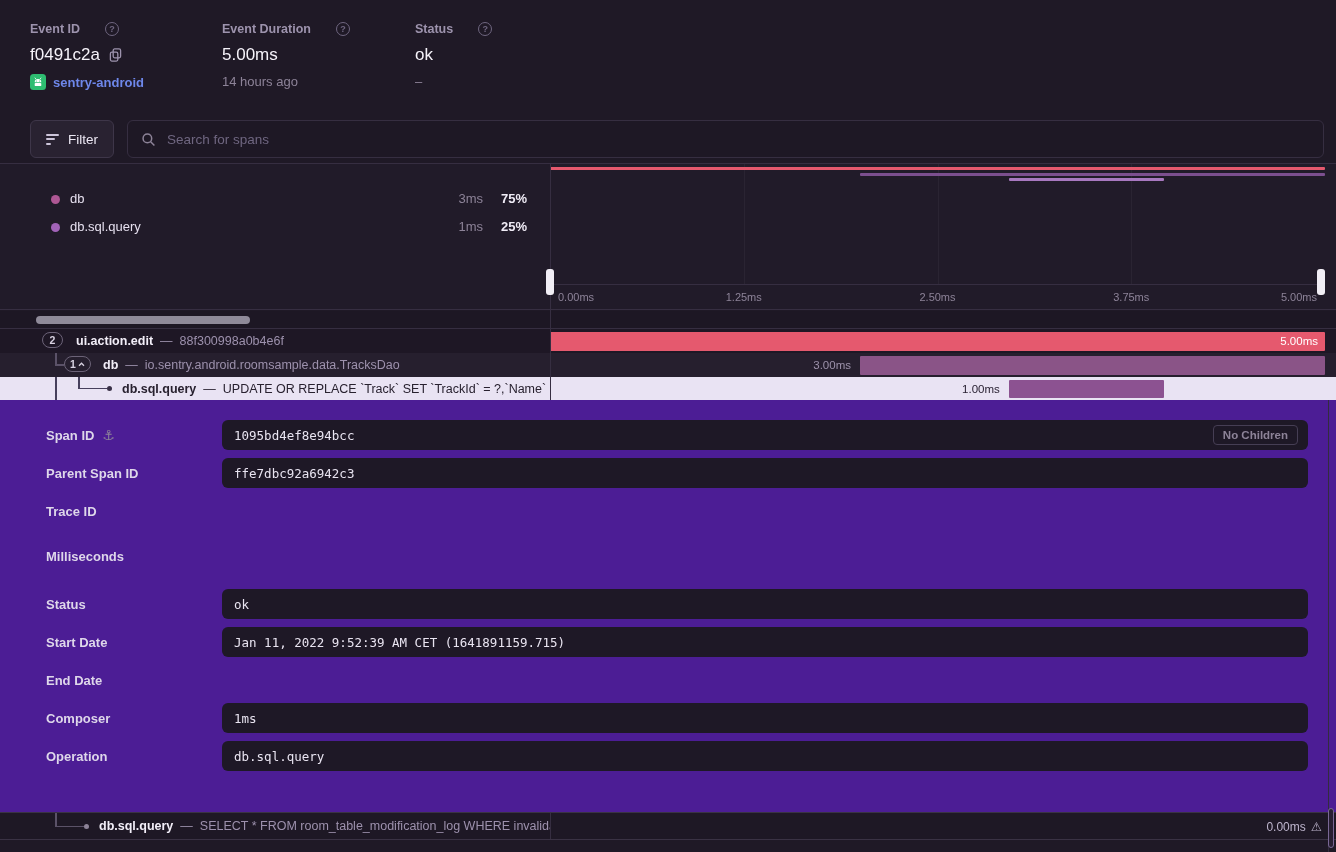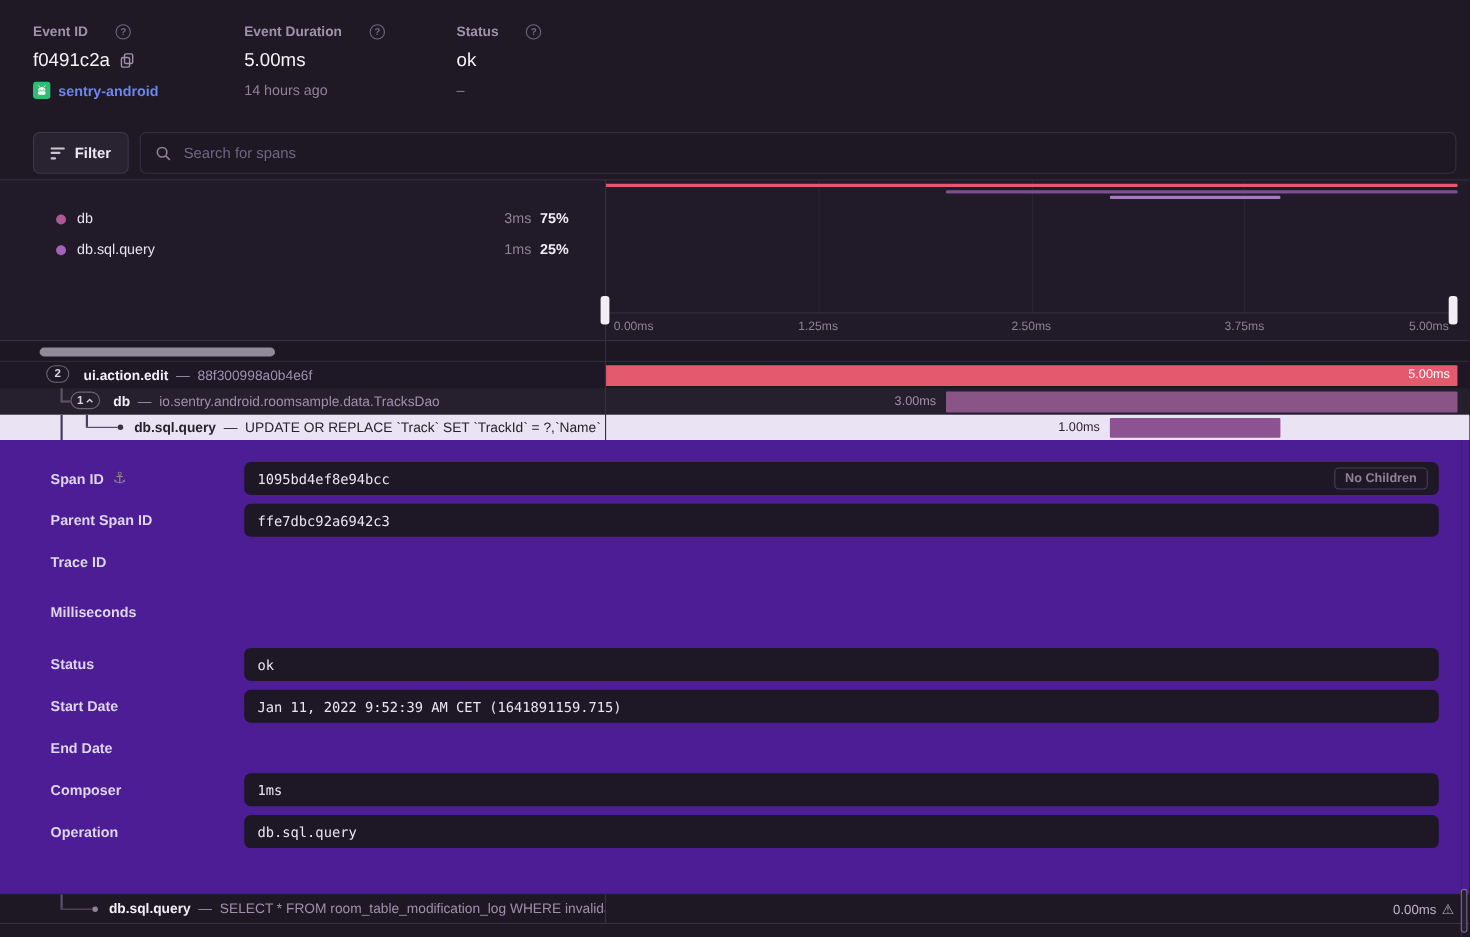--- a/index.html
+++ b/index.html
@@ -23,40 +23,40 @@
         display:flex;align-items:center;justify-content:center;
         font-size:9px;font-weight:bold;color:#6f6680;box-sizing:border-box}
   .hvalue{margin-top:9px;font-size:17px;font-weight:normal;color:#f6f3fa;display:flex;align-items:center;gap:9px}
   .hsub{margin-top:9px;font-size:13px;color:#8d8398;display:flex;align-items:center;gap:7px}
   .proj-link{color:#6e87ea;font-weight:bold;cursor:pointer}
 
   
   .filter-btn{position:absolute;top:120px;left:30px;height:38px;box-sizing:border-box;
     display:flex;align-items:center;gap:9px;padding:0 15px;
     background:#292231;border:1px solid #3e3649;border-radius:6px;cursor:pointer}
-  .filter-btn .lbl{font-size:13.5px;font-weight:bold;color:#ece7f3}
+  .filter-btn .lbl{font-size:13.5px;font-weight:normal;color:#ece7f3}
   .ficon{display:flex;flex-direction:column;gap:2.5px;align-items:flex-start}
   .ficon i{display:block;height:2px;border-radius:1px;background:#cdc5da}
   .ficon i:nth-child(1){width:13px}.ficon i:nth-child(2){width:9px}.ficon i:nth-child(3){width:5px}
   .search{position:absolute;top:120px;left:127px;right:12px;height:38px;box-sizing:border-box;
     display:flex;align-items:center;gap:9px;padding:0 13px;
     background:#1e1825;border:1px solid #362e41;border-radius:6px}
   .search input{flex:1;background:transparent;border:none;outline:none;
     font-size:13.5px;color:#ece7f3;font-family:"Liberation Sans",sans-serif}
   .search input::placeholder{color:#6f6680}
 
   
   .panel{position:absolute;top:163px;left:0;right:0;height:147px;box-sizing:border-box;
     background:#211b29;border-top:1px solid #362e41;border-bottom:1px solid #362e41}
   .legend{position:absolute;left:0;top:0;width:550px;height:100%}
   .leg-item{position:absolute;left:0;width:550px;height:20px;cursor:pointer}
   .leg-item .dot{position:absolute;left:51px;top:5px;width:9px;height:9px;border-radius:50%}
   .leg-item .op{position:absolute;left:70px;top:1px;font-size:13px;color:#e6e0ef}
   .leg-item .dur{position:absolute;right:67px;top:1px;font-size:13px;color:#8d8398}
-  .leg-item .pct{position:absolute;right:33px;top:1px;font-size:13px;font-weight:bold;color:#f0ecf6}
+  .leg-item .pct{position:absolute;right:23px;top:1px;font-size:13px;font-weight:bold;color:#f0ecf6}
   .mm{position:absolute;left:550px;right:11px;top:0;height:121px;cursor:pointer}
   .mm .grid{position:absolute;top:0;bottom:0;width:1px;background:rgba(255,255,255,.045)}
   .mspan{position:absolute;height:3px;border-radius:1px}
   .handle{position:absolute;top:105px;width:8px;height:26px;border-radius:3px;background:#f1eef5;z-index:6;cursor:ew-resize}
   .axis{position:absolute;left:550px;right:11px;bottom:0;height:25px;box-sizing:border-box;
     border-top:1px solid #362e41;font-size:11px;color:#8d8398}
   .axis span{position:absolute;top:6px}
   .axis .t0{left:8px}
   .axis .t1{left:25%;transform:translateX(-50%)}
   .axis .t2{left:50%;transform:translateX(-50%)}

